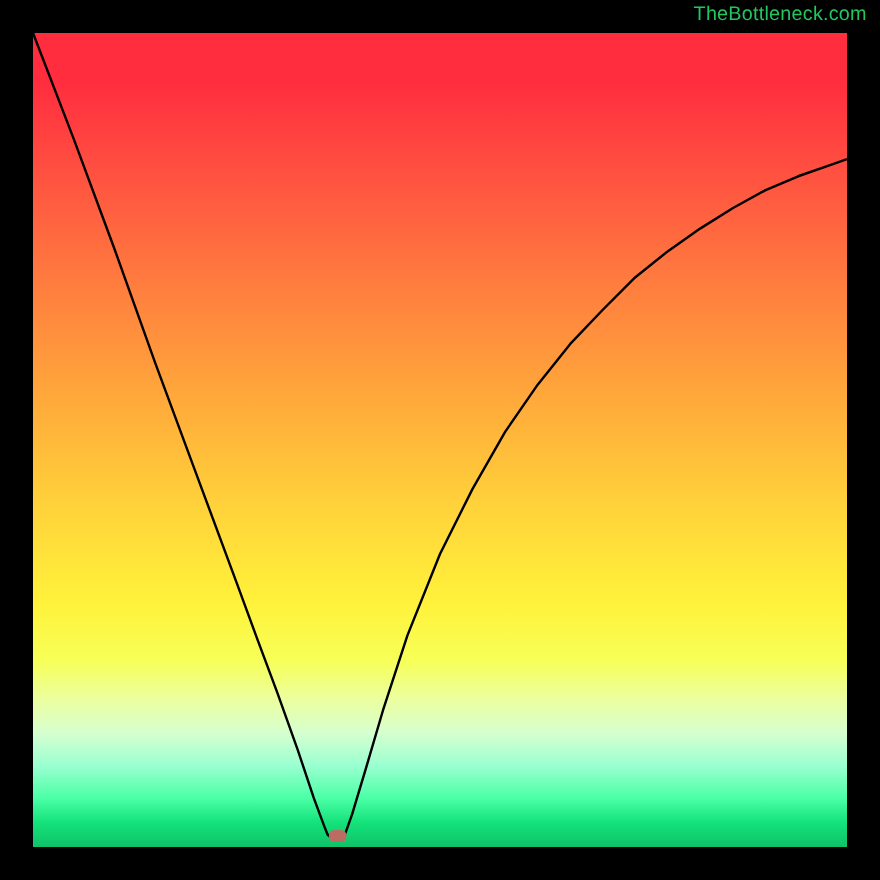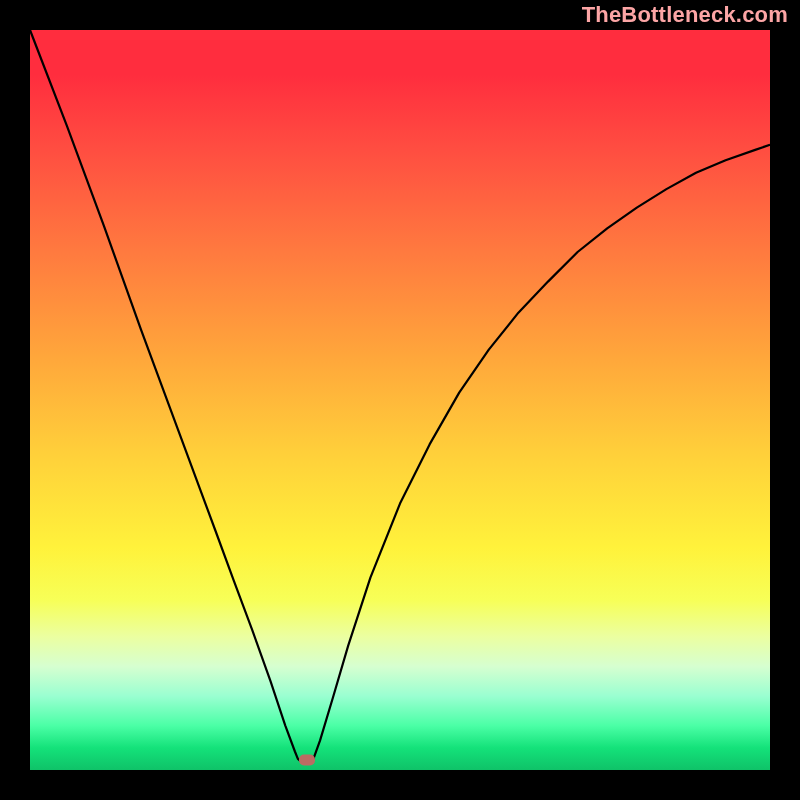--- a/index.html
+++ b/index.html
@@ -14,24 +14,24 @@
   .stage {
     position: relative;
     width: 800px;
     height: 800px;
     background: #000000;
   }
   .watermark {
     position: absolute;
     top: 2px;
     right: 12px;
-    color: #fca5a5;
-    font-size: 22px;
+    color: #22c55e;
+    font-size: 18px;
     letter-spacing: 0.2px;
-    font-weight: 700;
+    font-weight: 400;
   }
   .plot-frame {
     position: absolute;
     left: 30px;
     top: 30px;
     width: 740px;
     height: 740px;
     background: #000;
   }
   .gradient {

